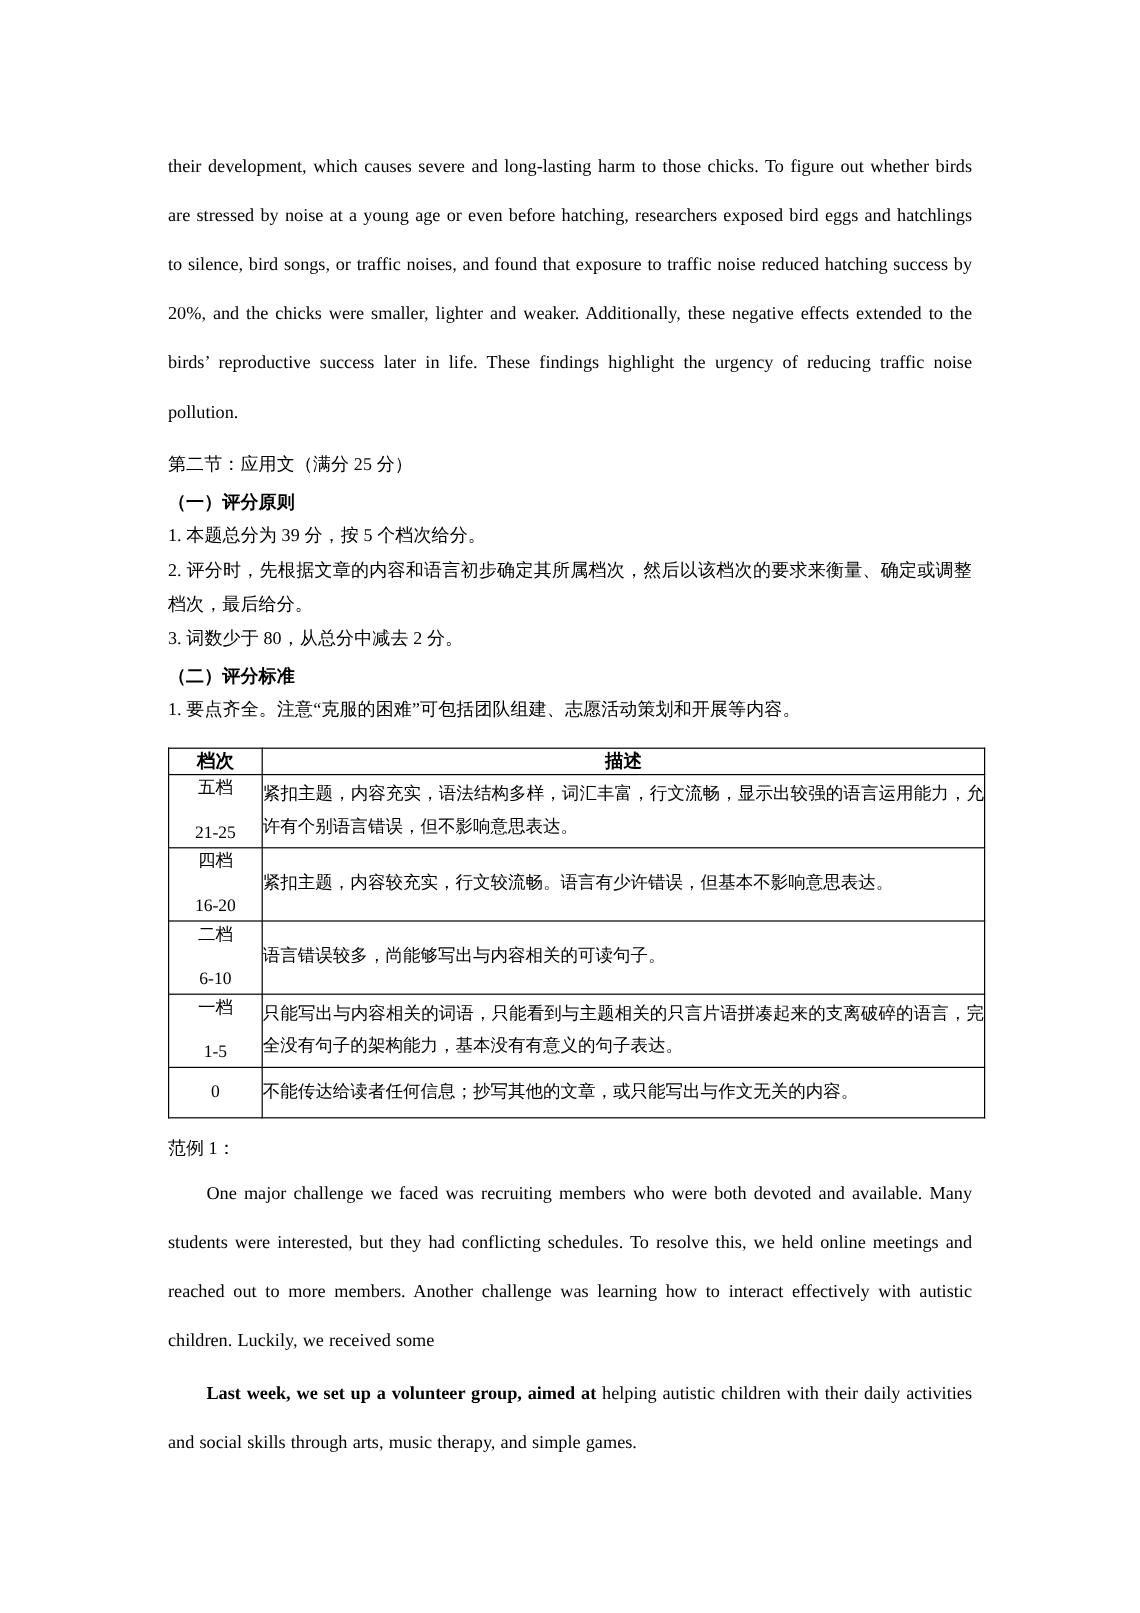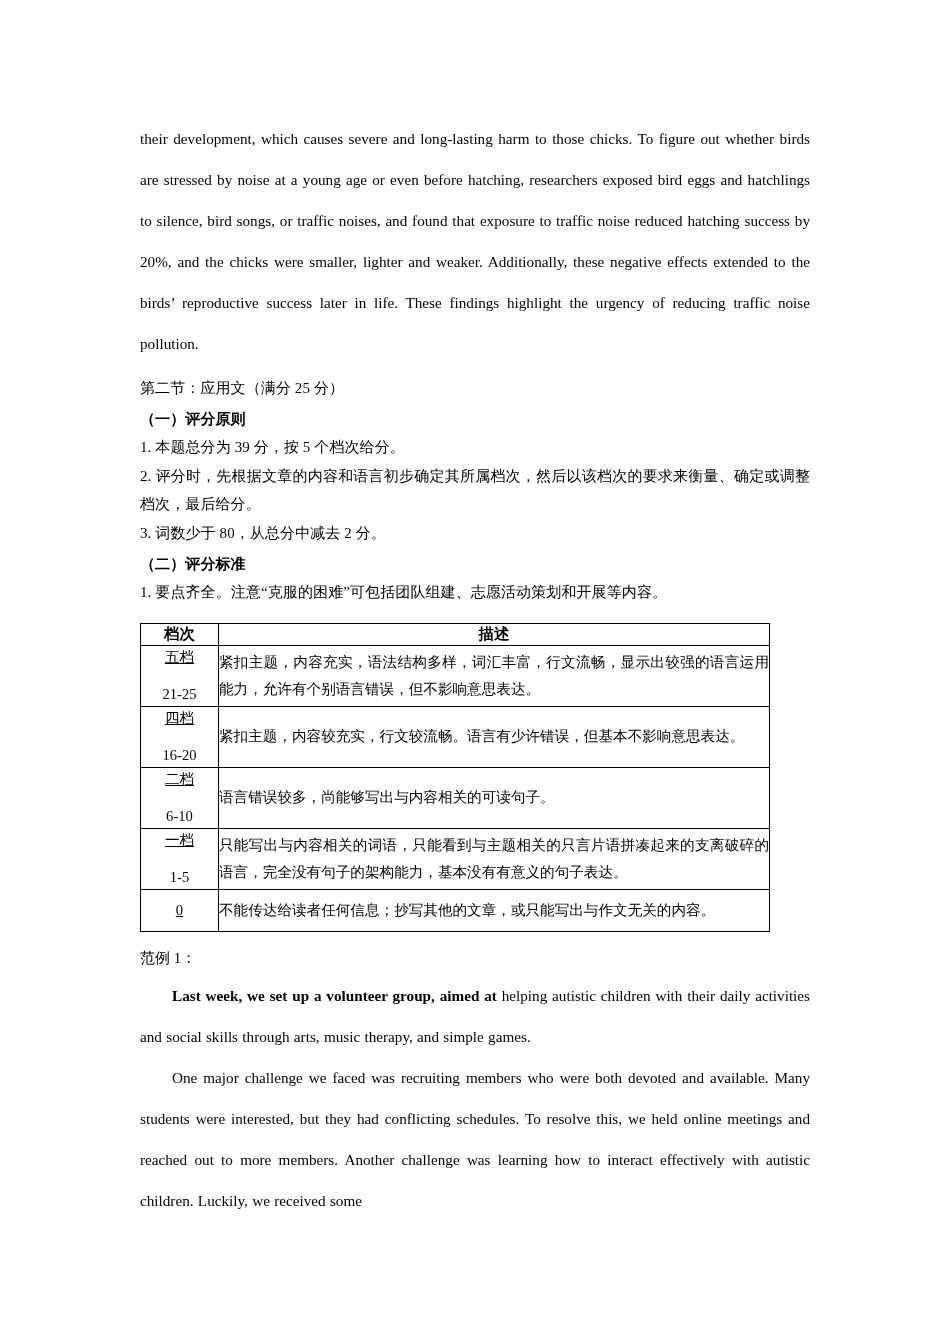--- a/index.html
+++ b/index.html
@@ -58,21 +58,21 @@
     margin-top: 2px;
   }
 
   .gap-before-section {
     margin-top: 10px;
   }
 
   
   .score-table {
     border-collapse: collapse;
-    width: 630px;
+    width: 681px;
     margin-top: 16px;
     margin-bottom: 12px;
     table-layout: fixed;
     padding-left: 46px;
   }
   .score-table td, .score-table th {
     border: 1px solid #000000;
     padding: 0;
     vertical-align: middle;
   }
@@ -80,21 +80,20 @@
     width: 78px;
   }
   .cell-level {
     text-align: center;
     font-size: 14.6px;
     line-height: 23px;
     padding: 5px 2px 5px 2px;
   }
   .cell-level .lv {
     display: block;
-    text-decoration: underline;
   }
   .cell-level .rng {
     display: block;
     margin-top: 14px;
   }
   .cell-desc {
     font-size: 14.6px;
     line-height: 27px;
     padding: 6px 7px 6px 9px;
     text-align: justify;
@@ -191,18 +190,18 @@
           <td class="cell-level">
             <span class="lv">0</span>
           </td>
           <td class="cell-desc">不能传达给读者任何信息；抄写其他的文章，或只能写出与作文无关的内容。</td>
         </tr>
       </tbody>
     </table>
 
     <p class="fanli">范例 1：</p>
 
+    <p class="en-para indent">One major challenge we faced was recruiting members who were both devoted and available. Many students were interested, but they had conflicting schedules. To resolve this, we held online meetings and reached out to more members. Another challenge was learning how to interact effectively with autistic children. Luckily, we received some</p>
+
     <p class="en-para indent para-block"><b>Last week, we set up a volunteer group, aimed at</b><span> helping autistic children with their daily activities and social skills through arts, music therapy, and simple games.</span></p>
-
-    <p class="en-para indent">One major challenge we faced was recruiting members who were both devoted and available. Many students were interested, but they had conflicting schedules. To resolve this, we held online meetings and reached out to more members. Another challenge was learning how to interact effectively with autistic children. Luckily, we received some</p>
 
   </div>
 </div>
 
 </body></html>

